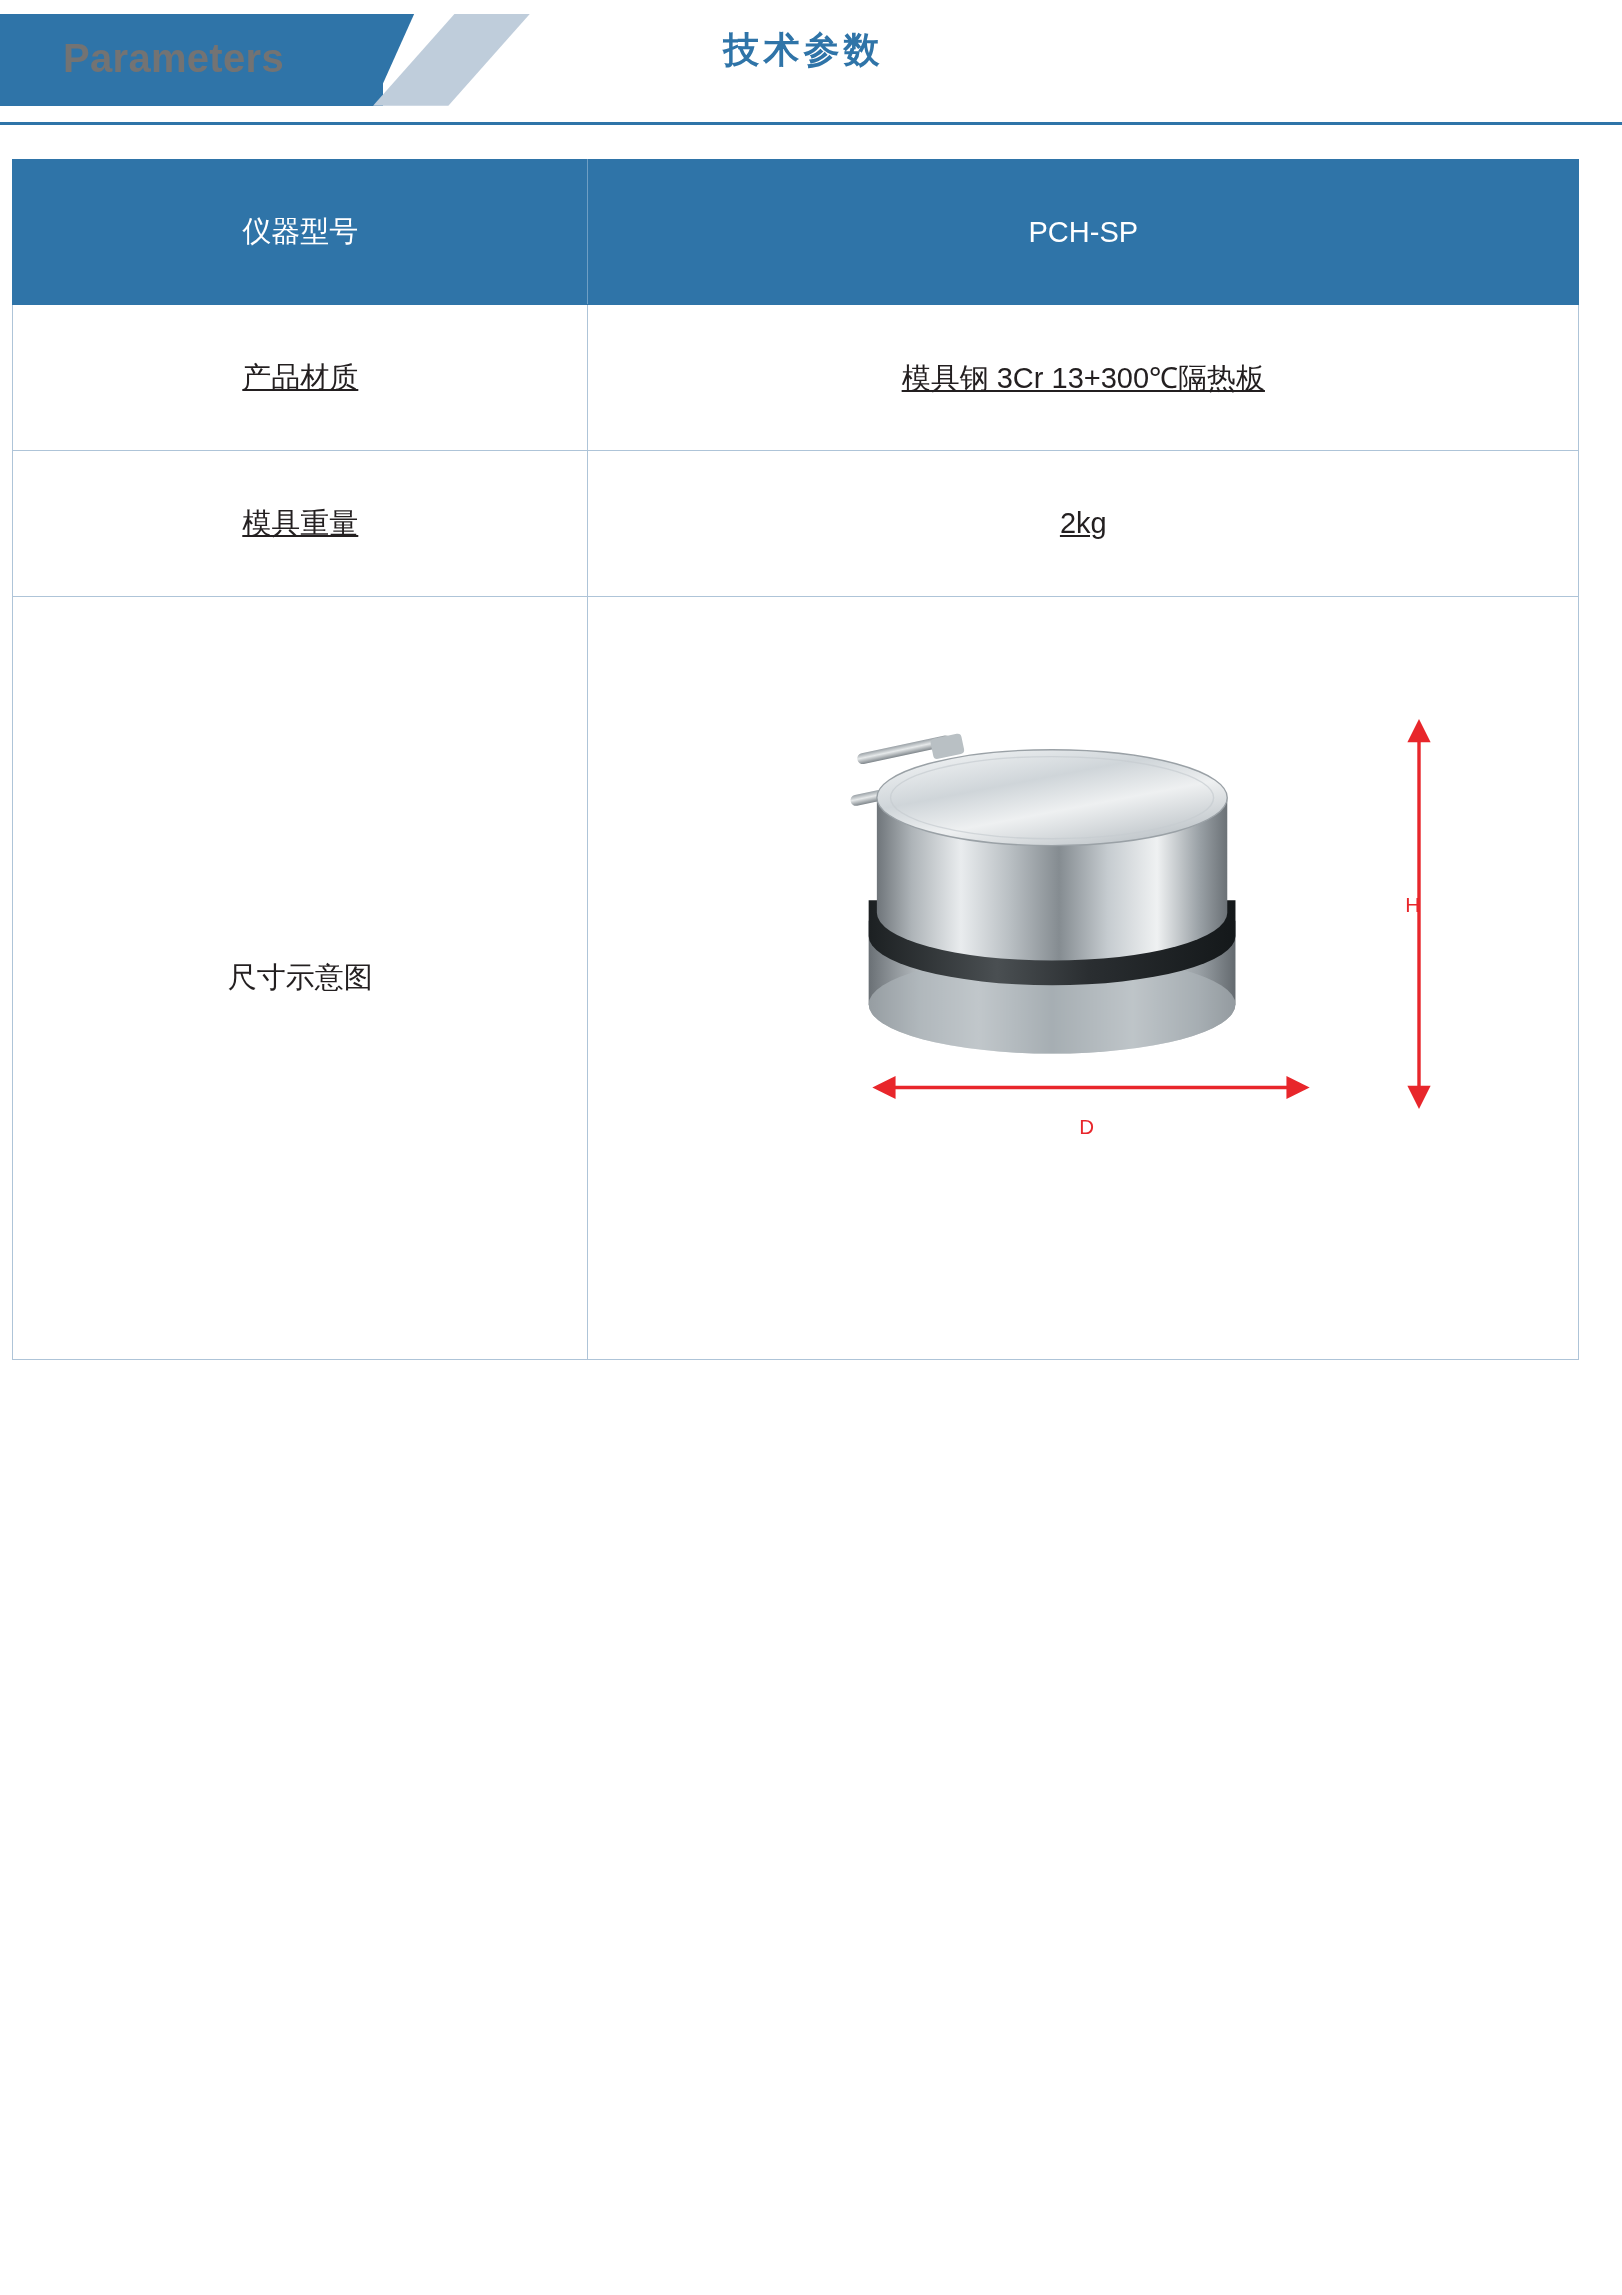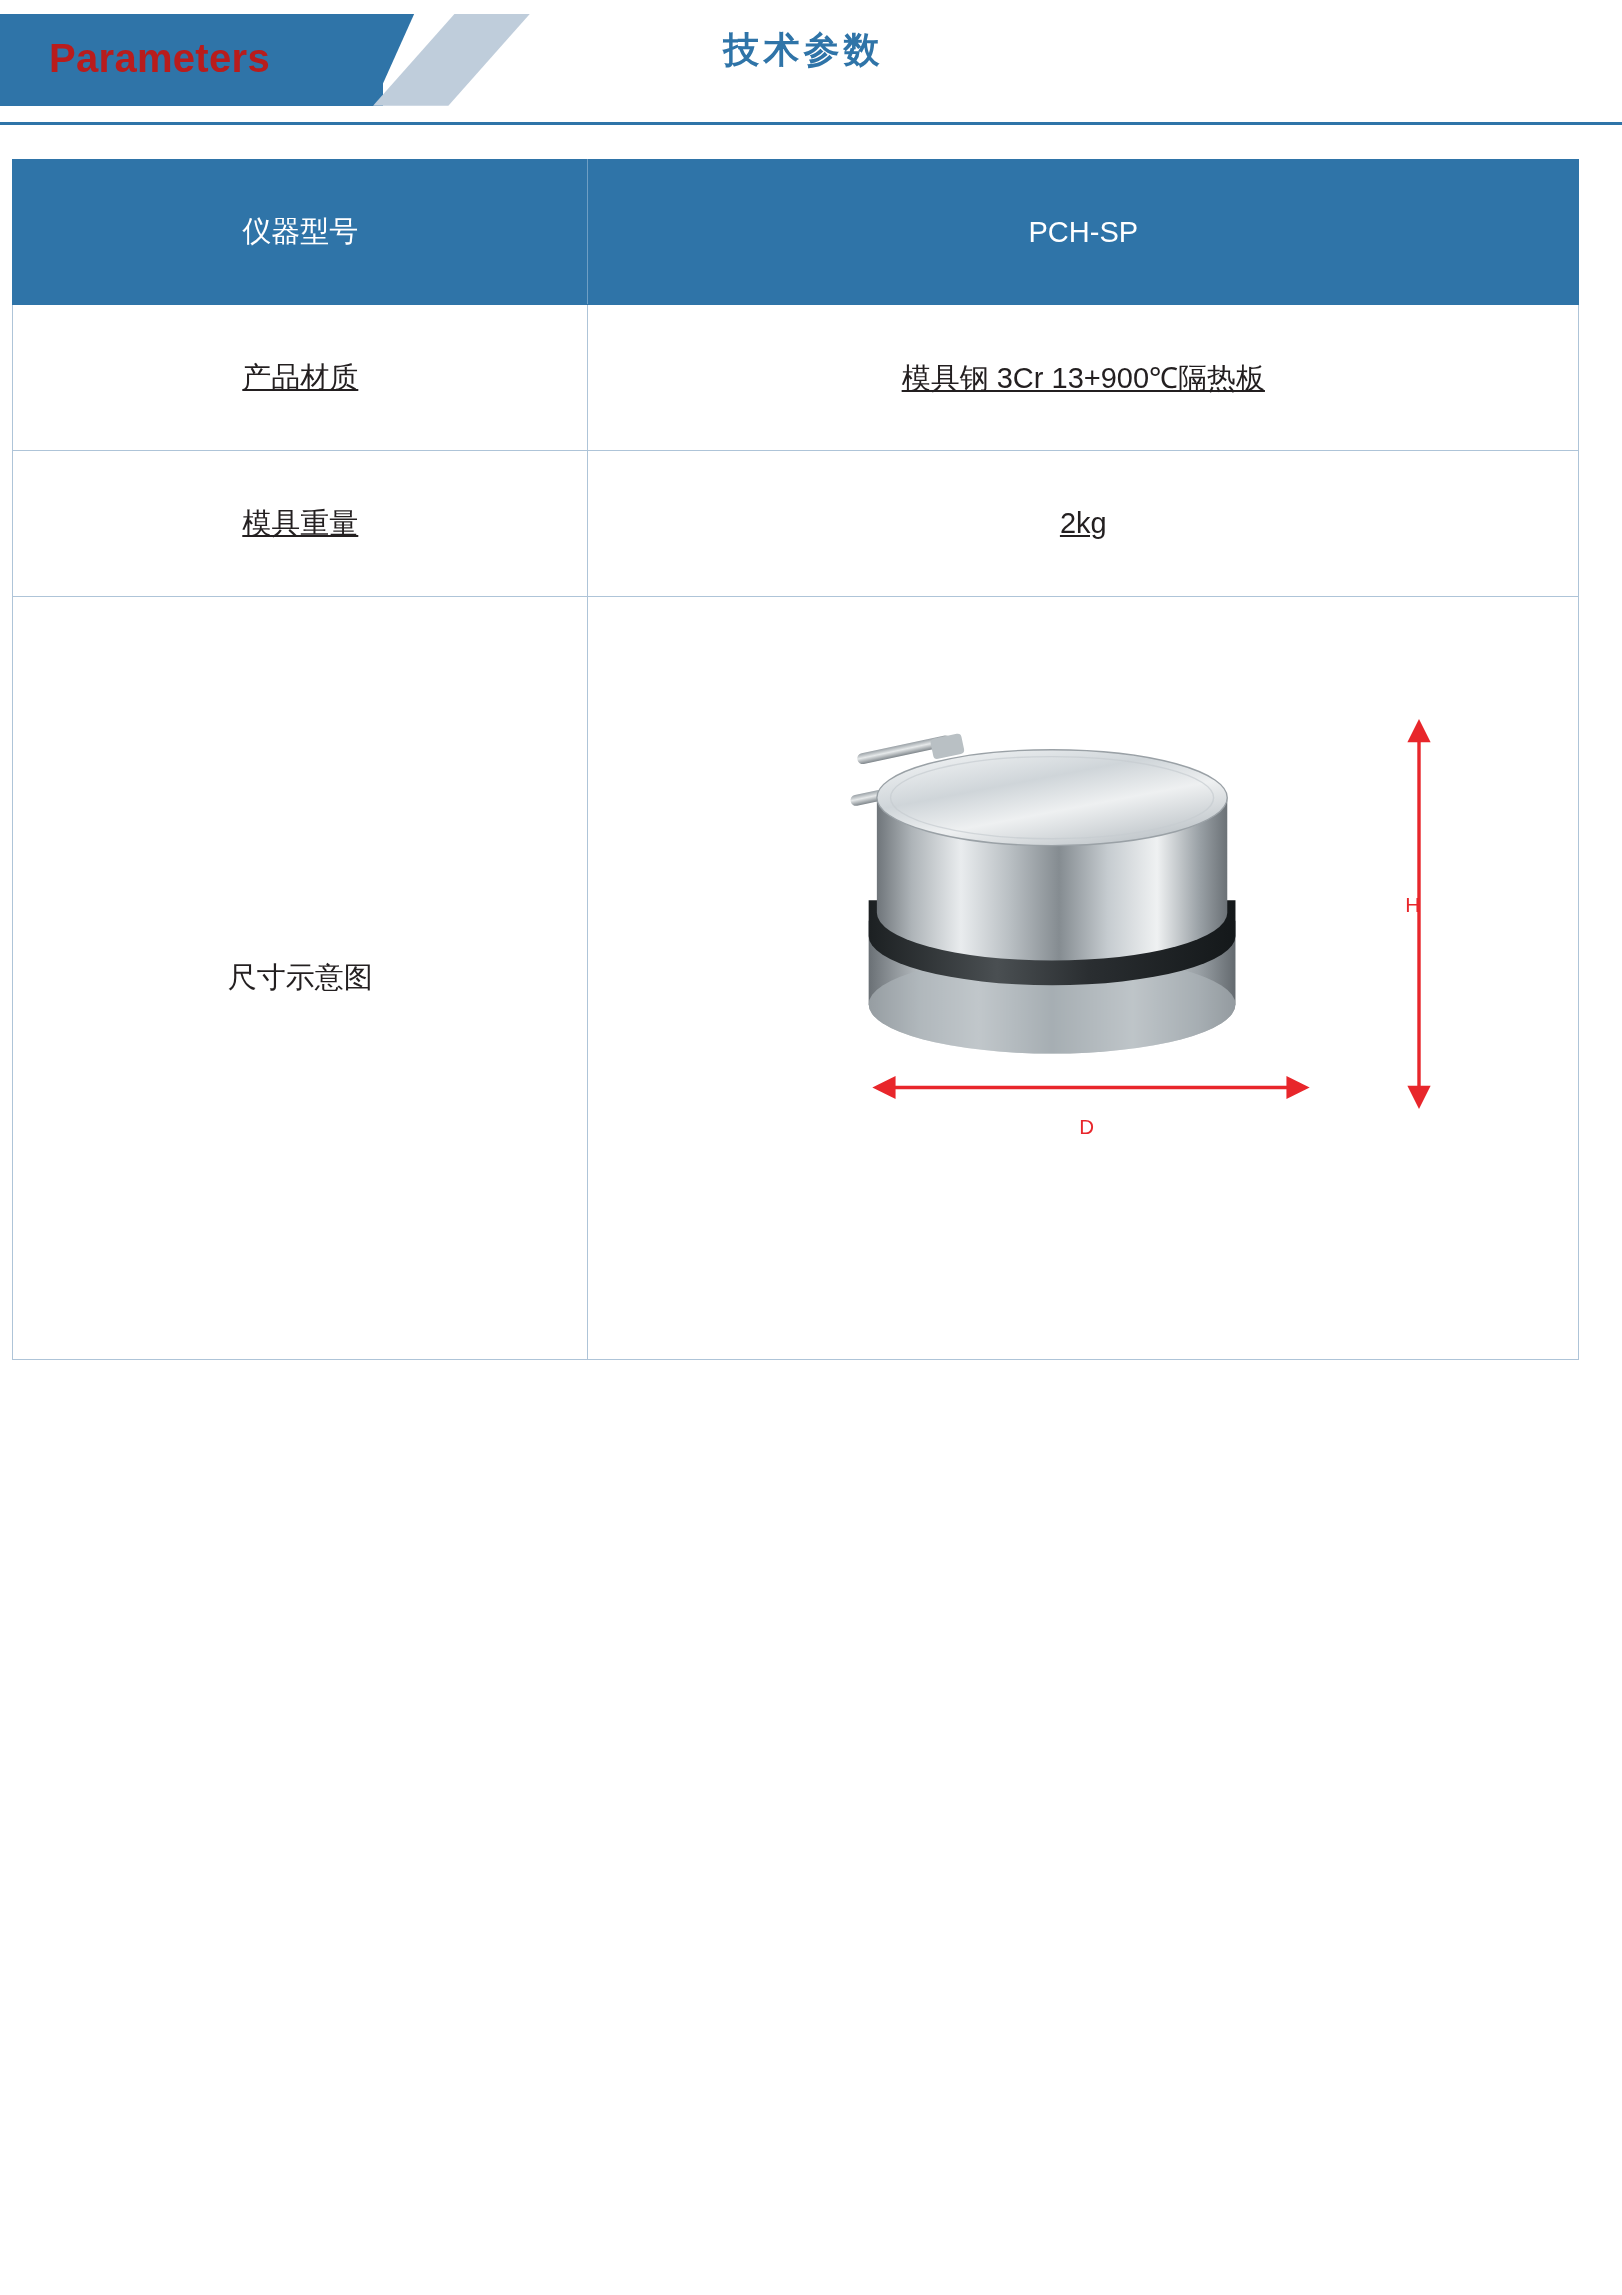--- a/index.html
+++ b/index.html
@@ -51,25 +51,25 @@
     position: absolute;
     left: 373px;
     top: 0;
     height: 92px;
     width: 157px;
     background: #bfcddb;
     clip-path: polygon(52% 0, 100% 0, 48% 100%, 0 100%);
   }
   .header-left .param-text {
     position: absolute;
-    left: 49px;
+    left: 63px;
     top: 22.6px;
     font-size: 40px;
     font-weight: bold;
-    color: #b91c1c;
+    color: #737373;
     letter-spacing: 0.3px;
     font-family: "Liberation Sans", sans-serif;
   }
   .header-title {
     position: absolute;
     left: 0;
     right: 16px;
     top: 26px;
     text-align: center;
     font-size: 36px;
@@ -200,21 +200,21 @@
         <td>
           <div class="cell-inner">PCH-SP</div>
         </td>
       </tr>
 
       <tr class="data-row">
         <td class="col-label">
           <div class="cell-inner">产品材质</div>
         </td>
         <td>
-          <div class="cell-inner">模具钢 3Cr 13+900℃隔热板</div>
+          <div class="cell-inner">模具钢 3Cr 13+300℃隔热板</div>
         </td>
       </tr>
 
 
       <tr class="data-row">
         <td class="col-label">
           <div class="cell-inner">模具重量</div>
         </td>
         <td>
           <div class="cell-inner">2kg</div>

